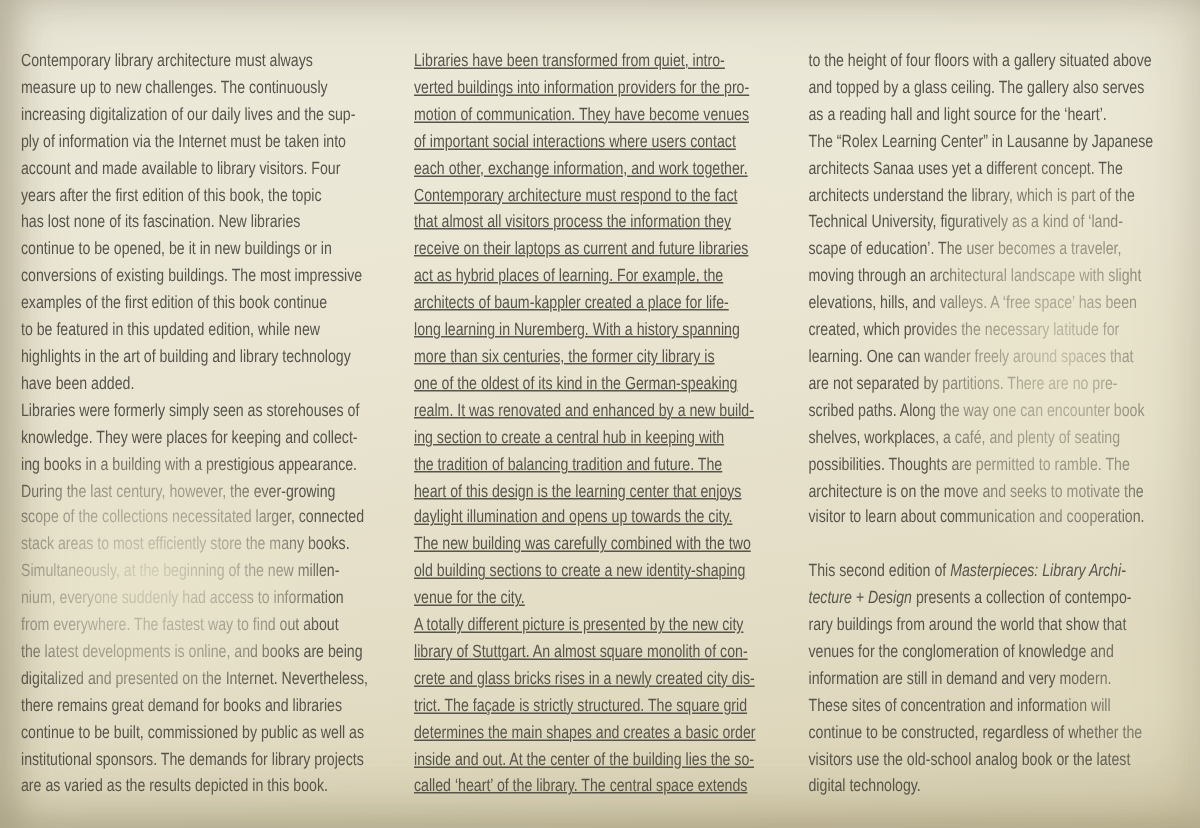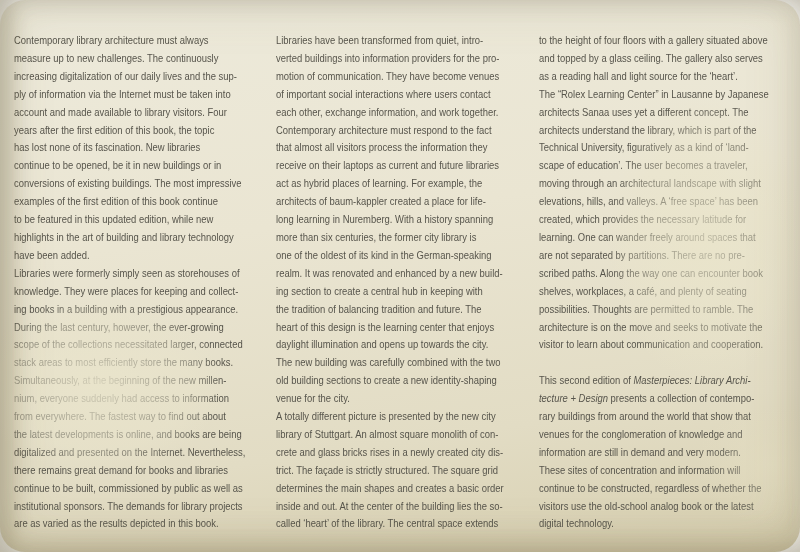--- a/index.html
+++ b/index.html
@@ -4,28 +4,27 @@
 <style>
   html, body { margin: 0; padding: 0; }
   body {
     width: 800px; height: 552px;
     position: relative; overflow: hidden;
     font-family: "Liberation Sans", "DejaVu Sans", sans-serif;
   }
   #page {
     position: absolute; inset: 0;
     background: linear-gradient(172deg, #edeadb 0%, #eae5d2 40%, #e2dcc4 75%, #d7cfb0 100%);
-    border-radius: 25px;
   }
   .column {
     position: absolute; top: 32px; width: 254px;
     color: var(--text, #56544b); z-index: 1;
   }
   #col-0 { left: 14px; }
-  #col-1 { left: 276px; }
+  #col-1 { left: 276px; text-decoration: underline; }
   #col-2 { left: 539px; }
   .col-inner {
     width: 318px;
     transform: scaleX(0.8);
     transform-origin: 0 0;
     font-size: 11.8px;
     line-height: 17.9px;
   }
   .line { white-space: nowrap; }
   .it { font-style: italic; }

